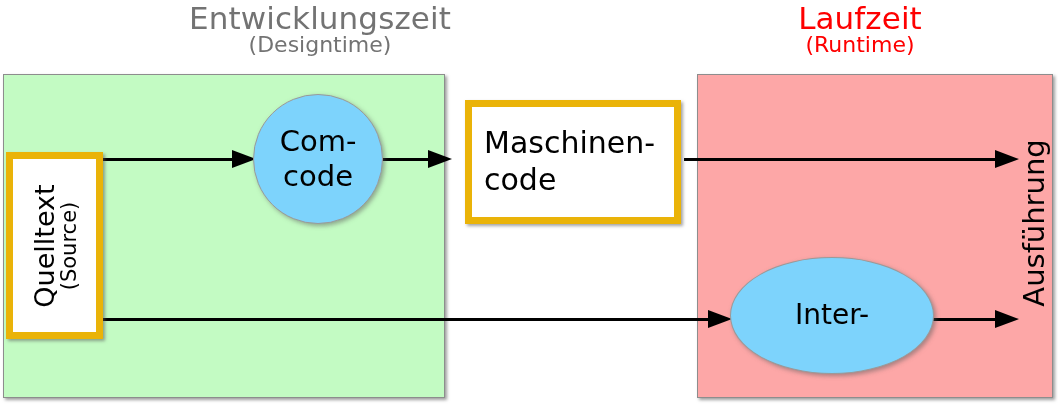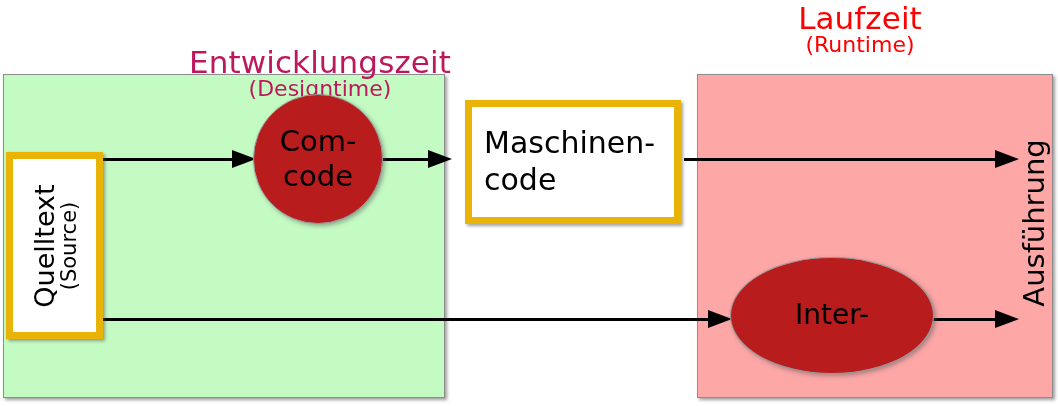--- a/index.html
+++ b/index.html
@@ -29,22 +29,21 @@
     letter-spacing: 0.1px;
   }
   .phase-title .sub {
     display: block;
     font-size: 22px;
   }
   #title-design {
     left: 60px;
     top: 2px;
     width: 520px;
-    color: #be185d;
-    margin-top: 44px;
+    color: #737373;
   }
   #title-runtime {
     left: 640px;
     top: 2px;
     width: 440px;
     color: #fe0000;
   }
 
   
   .panel {
@@ -108,21 +107,21 @@
     font-size: 30px;
     line-height: 1.22;
     color: #000;
   }
   #box-machinecode .lbl span { display: block; }
 
   
   .node-round {
     position: absolute;
     box-sizing: border-box;
-    background: #b91c1c;
+    background: #7dd3fc;
     border: 1px solid #9a9a9a;
     display: flex;
     align-items: center;
     justify-content: center;
     box-shadow: 2px 2px 4px rgba(90,90,90,0.5);
   }
   #circle-compiler {
     left: 253px;
     top: 94px;
     width: 130px;

